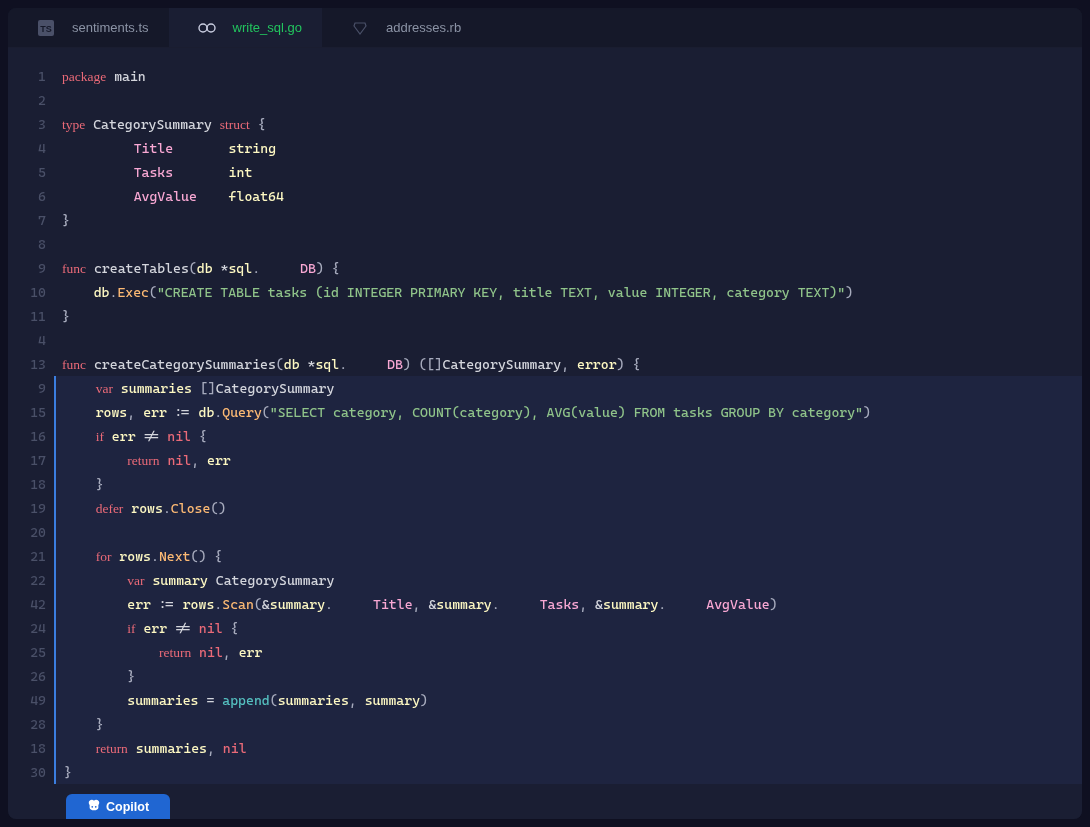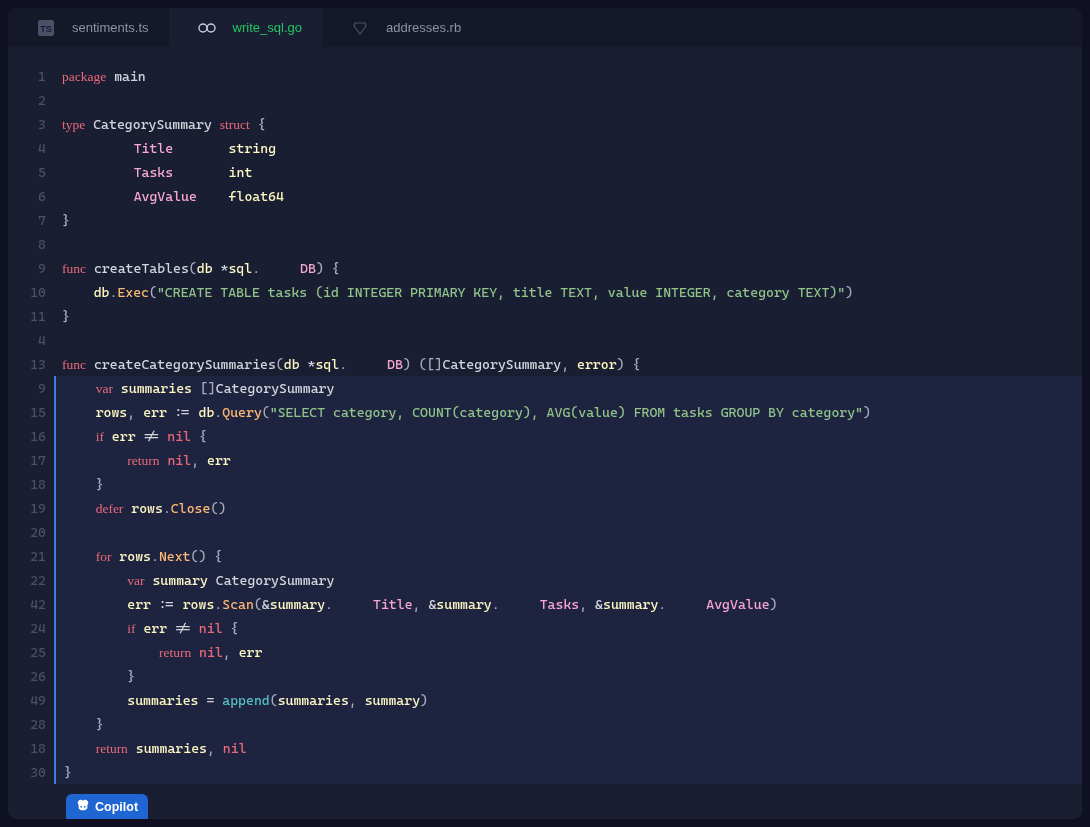--- a/index.html
+++ b/index.html
@@ -102,21 +102,21 @@
 
   .copilot-badge {
     position: absolute;
     bottom: 0px;
     left: 58px;
     background: #2066d2;
     color: #fff;
     font-family: -apple-system, BlinkMacSystemFont, 'Segoe UI', sans-serif;
     font-size: 12.5px;
     font-weight: 600;
-    padding: 4px 10px;
+    padding: 4px 21px;
     border-radius: 6px 6px 0 0;
     display: flex;
     align-items: center;
     gap: 5px;
   }
 
   .gutter-line { height: 24px; }
 </style>
 </head>
 <body>

